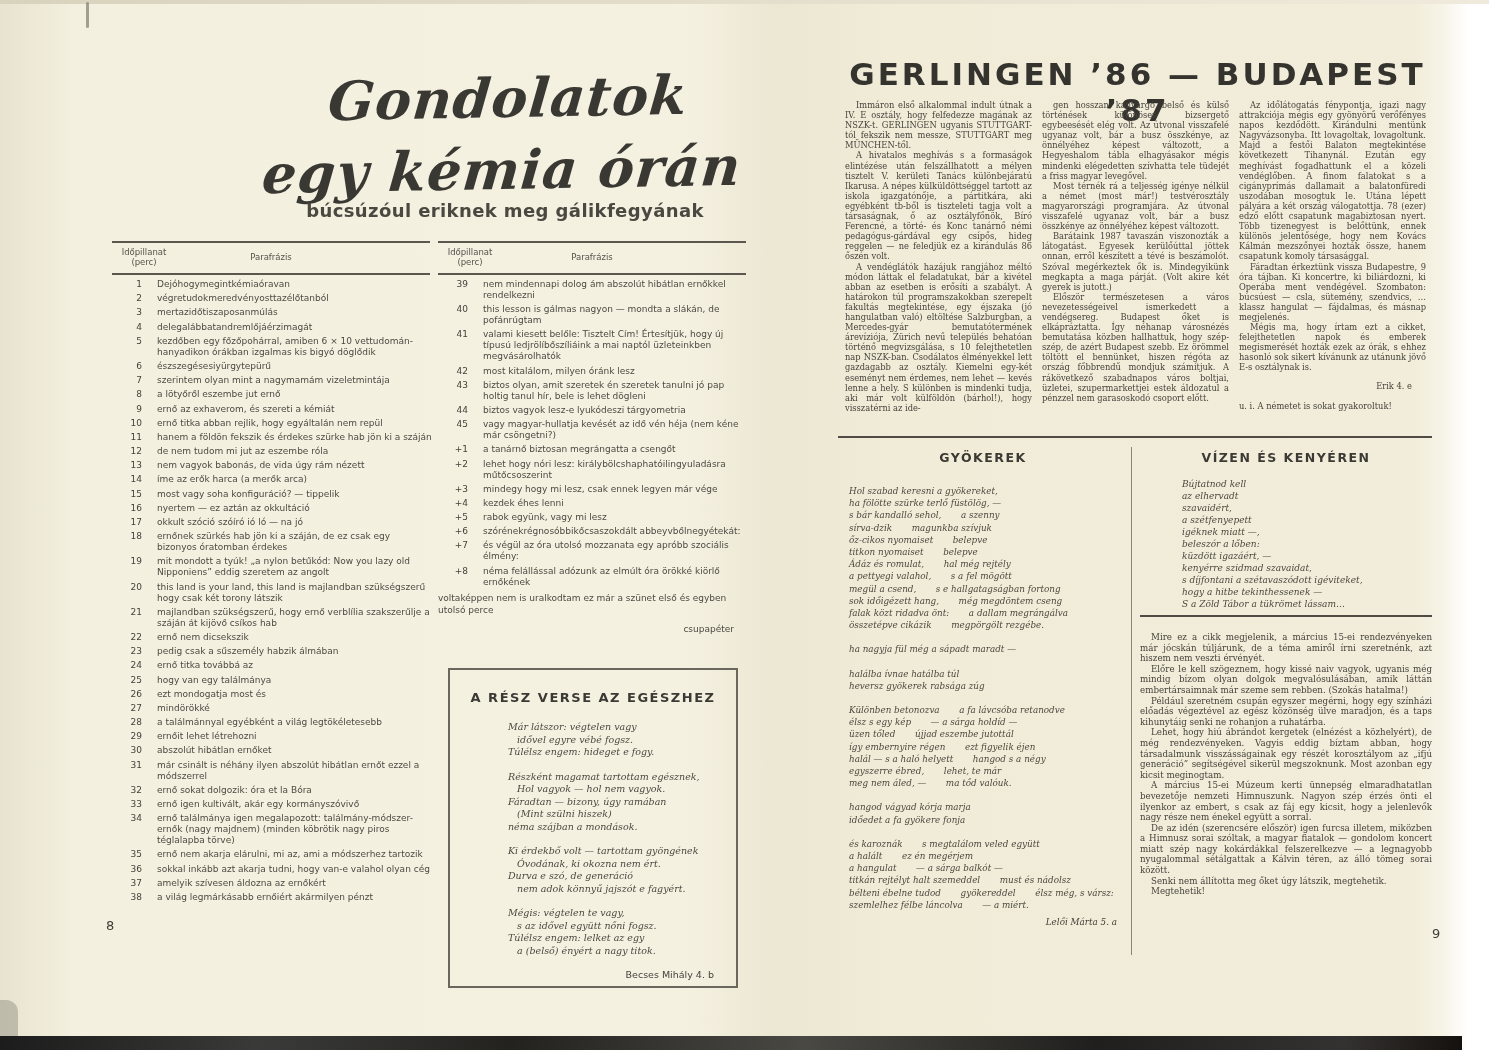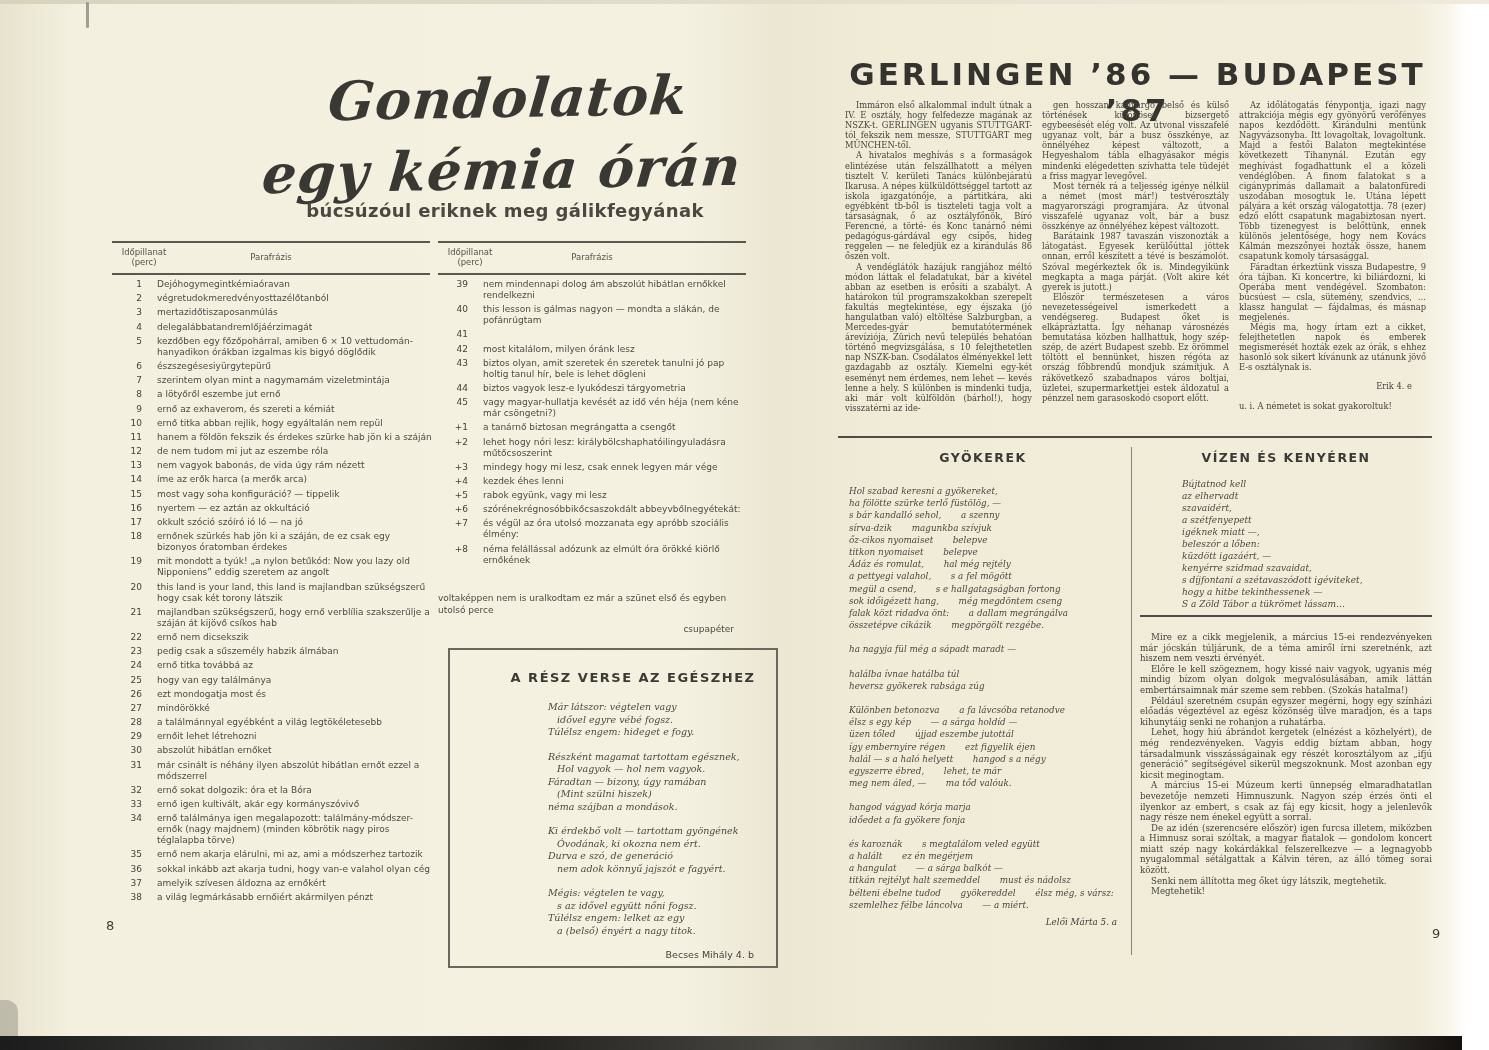--- a/index.html
+++ b/index.html
@@ -24,21 +24,21 @@
       font-family:"DejaVu Sans", sans-serif;font-size:8.5px;color:#55534a;}
   .thead .h-time{position:absolute;left:2px;top:4px;width:60px;text-align:center;line-height:10px;white-space:pre-line;}
   .thead .h-para{position:absolute;left:0;top:9px;width:100%;text-align:center;}
   .tcol{position:absolute;font-family:"DejaVu Sans", sans-serif;font-size:9px;line-height:11px;color:#4c4a42;overflow:hidden;}
   .trow{display:flex;margin-bottom:3.2px;}
   .tnum{width:30px;text-align:right;padding-right:15px;flex:none;color:#44423b;}
   .ttext{flex:1;}
   .closing{font-family:"DejaVu Sans", sans-serif;font-size:9px;line-height:11.5px;color:#4c4a42;margin-top:10px;}
   .closing-sig{font-family:"DejaVu Sans", sans-serif;font-size:9px;color:#4c4a42;text-align:right;padding-right:12px;margin-top:8px;}
 
-  .poembox{position:absolute;left:448px;top:648px;width:286px;height:316px;border:2px solid #6a675c;background:transparent;overflow:hidden;padding-left:40px;}
+  .poembox{position:absolute;left:448px;top:668px;width:286px;height:316px;border:2px solid #6a675c;background:transparent;overflow:hidden;}
   .poembox-title{margin-top:20px;text-align:center;font-family:"DejaVu Sans", sans-serif;font-weight:700;
       font-size:13px;letter-spacing:1.5px;color:#3c3a34;}
   .poembox-body{margin:16px 0 0 58px;font-style:italic;font-size:9.5px;line-height:12.5px;color:#4a483f;}
   .stanza{margin-bottom:12px;}
   .poemline{white-space:pre-wrap;min-height:12px;}
   .poembox-sig{text-align:right;padding-right:22px;font-family:"DejaVu Sans", sans-serif;font-size:9.5px;color:#45433c;margin-top:4px;}
 
   .pageno{position:absolute;font-family:"DejaVu Sans", sans-serif;font-size:13px;color:#3f3d37;}
   #pn8{left:106px;top:918px;}
   #pn9{left:1432px;top:926px;}
@@ -297,20 +297,21 @@
         <span class="ttext">nem mindennapi dolog ám abszolút hibátlan ernőkkel rendelkezni</span>
       </div>
 
       <div class="trow">
         <span class="tnum">40</span>
         <span class="ttext">this lesson is gálmas nagyon — mondta a slákán, de pofánrúgtam</span>
       </div>
 
       <div class="trow">
         <span class="tnum">41</span>
+        <span class="ttext">valami kiesett belőle: Tisztelt Cím! Értesítjük, hogy új típusú ledjrölíbőszíliáink a mai naptól üzleteinkben megvásárolhatók</span>
       </div>
 
       <div class="trow">
         <span class="tnum">42</span>
         <span class="ttext">most kitalálom, milyen óránk lesz</span>
       </div>
 
       <div class="trow">
         <span class="tnum">43</span>
         <span class="ttext">biztos olyan, amit szeretek én szeretek tanulni jó pap holtig tanul hír, bele is lehet dögleni</span>

